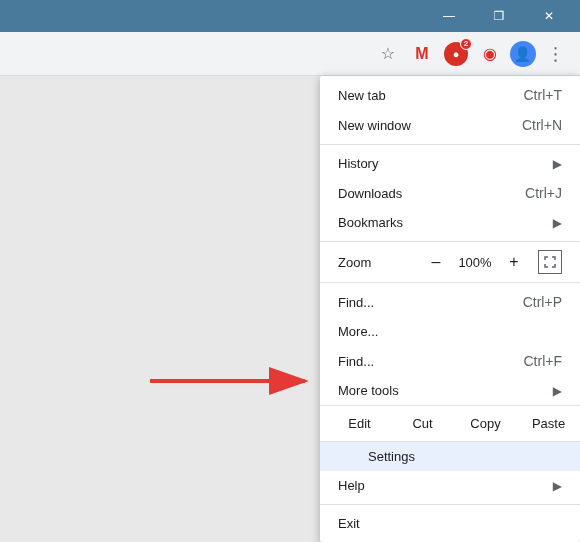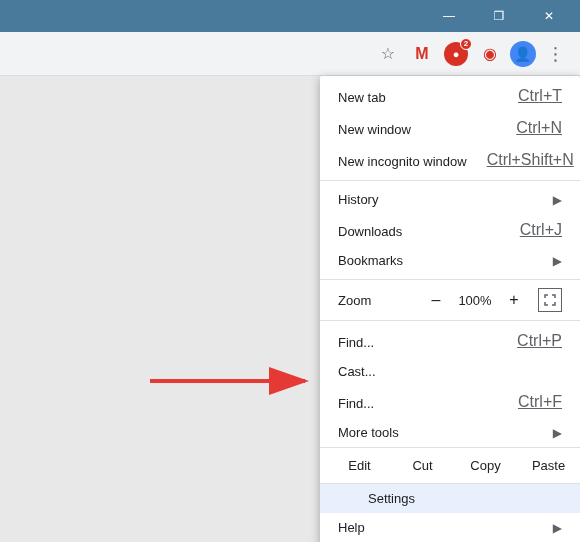--- a/index.html
+++ b/index.html
@@ -154,23 +154,22 @@
       white-space: nowrap;
     }
 
     .menu-item.highlighted {
       background: #e8f0fe;
       padding-left: 48px;
     }
 
     .menu-item .shortcut {
       color: #5f6368;
-      font-size: 16px;
+      font-size: 14px;
       margin-left: 20px;
-      text-decoration: underline;
     }
 
     .menu-item .arrow-right {
       color: #5f6368;
       font-size: 12px;
     }
 
     .menu-divider {
       height: 1px;
       background: #e0e0e0;
@@ -302,24 +301,20 @@
 
   <div class="context-menu">
 
     <div class="menu-item">
       <span>New tab</span>
       <span class="shortcut">Ctrl+T</span>
     </div>
     <div class="menu-item">
       <span>New window</span>
       <span class="shortcut">Ctrl+N</span>
-    </div>
-    <div class="menu-item">
-      <span>New incognito window</span>
-      <span class="shortcut">Ctrl+Shift+N</span>
     </div>
 
     <div class="menu-divider"></div>
 
     <div class="menu-item">
       <span>History</span>
       <span class="arrow-right">▶</span>
     </div>
     <div class="menu-item">
       <span>Downloads</span>
@@ -350,21 +345,21 @@
       </div>
     </div>
 
     <div class="menu-divider"></div>
 
     <div class="menu-item">
       <span>Find...</span>
       <span class="shortcut">Ctrl+P</span>
     </div>
     <div class="menu-item">
-      <span>Cast...</span>
+      <span>More...</span>
     </div>
     <div class="menu-item">
       <span>Find...</span>
       <span class="shortcut">Ctrl+F</span>
     </div>
     <div class="menu-item">
       <span>More tools</span>
       <span class="arrow-right">▶</span>
     </div>
 

